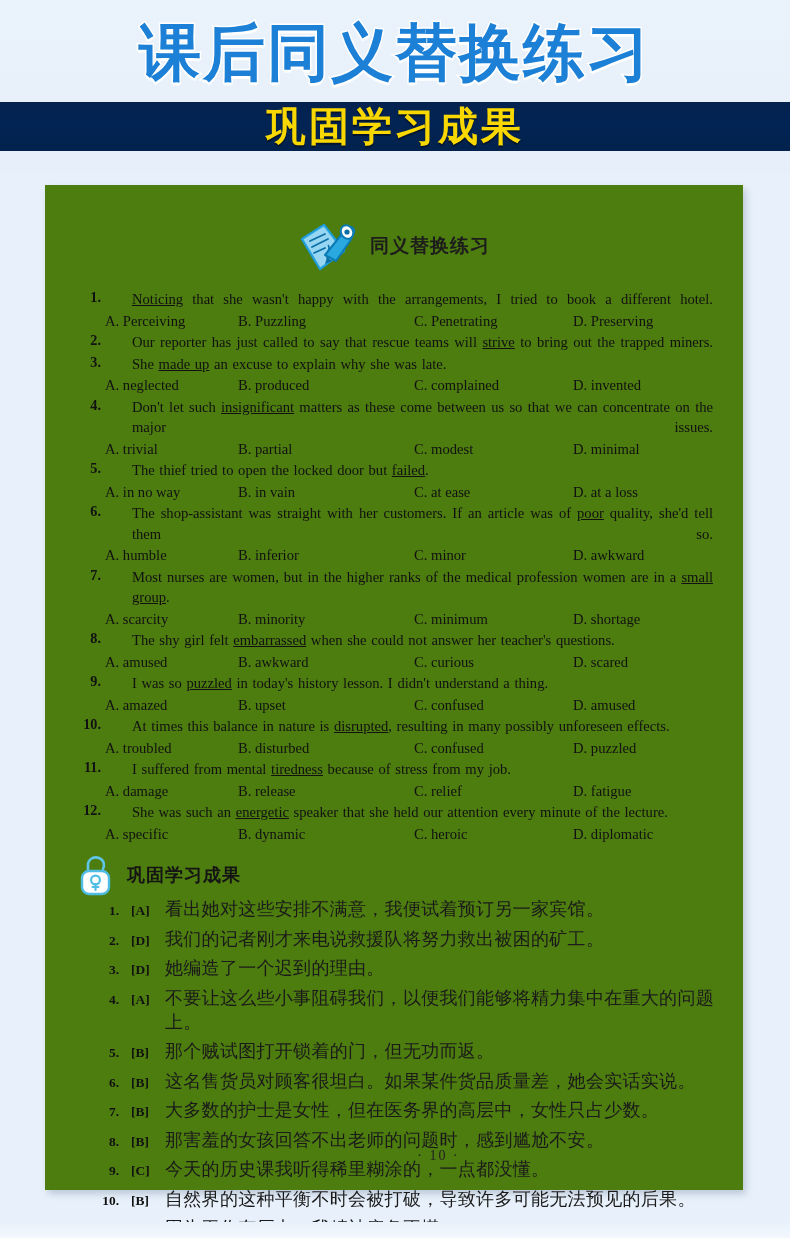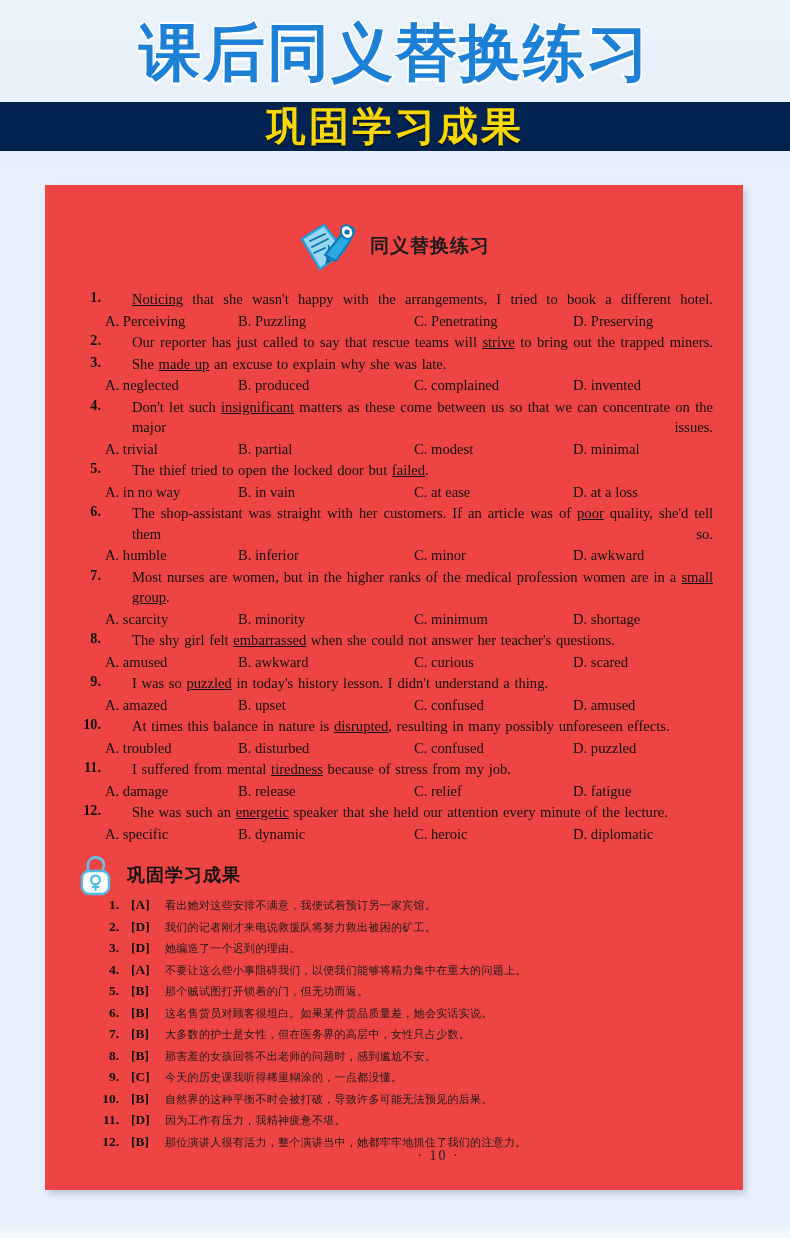--- a/index.html
+++ b/index.html
@@ -42,21 +42,21 @@
     font-size:40px;
     letter-spacing:3px;
     color:#f8d800;
     line-height:56px;
     text-shadow:0 2px 1px rgba(0,0,0,.45);
   }
 
   
   .sheet{
     position:absolute;left:45px;top:185px;width:698px;height:1005px;
-    background:#ef4444;
+    background:#4d7c0f;
     box-shadow:3px 4px 7px rgba(90,110,140,.30);
   }
 
   
   .sec1-head{
     position:absolute;left:0;top:32px;width:698px;
     display:flex;align-items:center;justify-content:center;gap:12px;
   }
   .pencil-icon{width:60px;height:58px;display:block;}
   .sec1-label{
@@ -109,21 +109,21 @@
   .a-num{
     flex:0 0 34px;text-align:right;padding-right:12px;
     font-weight:bold;font-size:13.4px;
   }
   .a-key{
     flex:0 0 34px;font-weight:bold;font-size:13.4px;
   }
   .a-text{
     flex:1 1 auto;
     font-family:"DejaVu Sans", sans-serif;
-    font-size:11px;letter-spacing:.3px;color:#1a1a1a;
+    font-size:18px;letter-spacing:.3px;color:#1a1a1a;
   }
 
   
   .page-no{
     position:absolute;left:0;bottom:26px;width:787px;text-align:center;
     font-size:14px;color:#222;letter-spacing:2px;
   }
 
   
   .bottom-strip{

